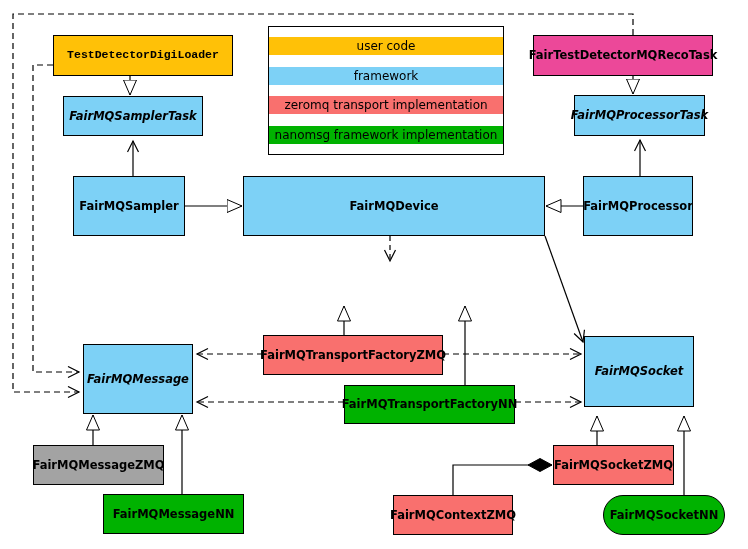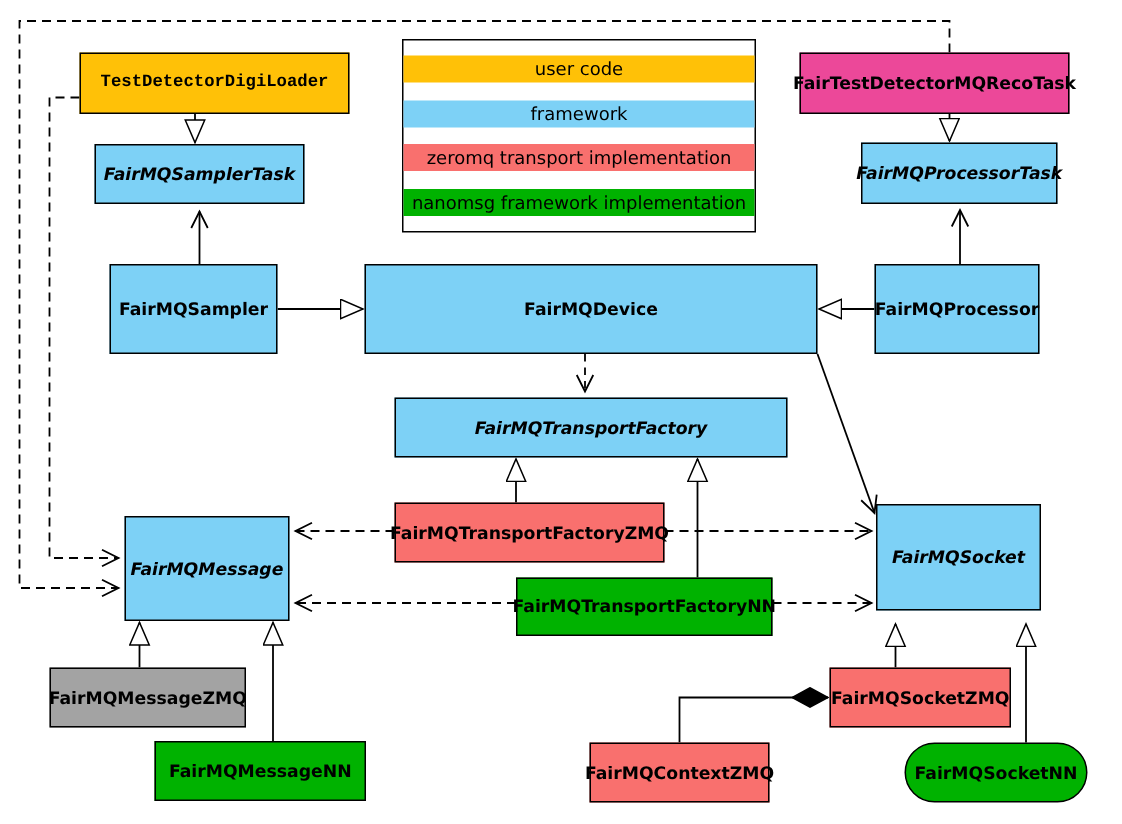--- a/index.html
+++ b/index.html
@@ -74,21 +74,20 @@
   <div class="node abstract" style="left: 63px; top: 96px; width: 140px; height: 40px; background-color: rgb(125, 209, 246);">FairMQSamplerTask</div>
 
   <div class="node abstract" style="left: 574px; top: 95px; width: 131px; height: 41px; background-color: rgb(125, 209, 246);">FairMQProcessorTask</div>
 
   <div class="node" style="left: 73px; top: 176px; width: 112px; height: 60px; background-color: rgb(125, 209, 246);">FairMQSampler</div>
 
   <div class="node" style="left: 243px; top: 176px; width: 302px; height: 60px; background-color: rgb(125, 209, 246);">FairMQDevice</div>
 
   <div class="node" style="left: 583px; top: 176px; width: 110px; height: 60px; background-color: rgb(125, 209, 246);">FairMQProcessor</div>
 
-  <div class="node abstract" style="left: 263px; top: 265px; width: 262px; height: 40px; background-color: rgb(125, 209, 246);">FairMQTransportFactory</div>
 
   <div class="node" style="left: 263px; top: 335px; width: 180px; height: 40px; background-color: rgb(249, 112, 110);">FairMQTransportFactoryZMQ</div>
 
   <div class="node" style="left: 344px; top: 385px; width: 171px; height: 39px; background-color: rgb(0, 178, 0);">FairMQTransportFactoryNN</div>
 
   <div class="node abstract" style="left: 83px; top: 344px; width: 110px; height: 70px; background-color: rgb(125, 209, 246);">FairMQMessage</div>
 
   <div class="node abstract" style="left: 584px; top: 336px; width: 110px; height: 71px; background-color: rgb(125, 209, 246);">FairMQSocket</div>
 
   <div class="node" style="left: 33px; top: 445px; width: 131px; height: 40px; background-color: #a3a3a3;">FairMQMessageZMQ</div>

